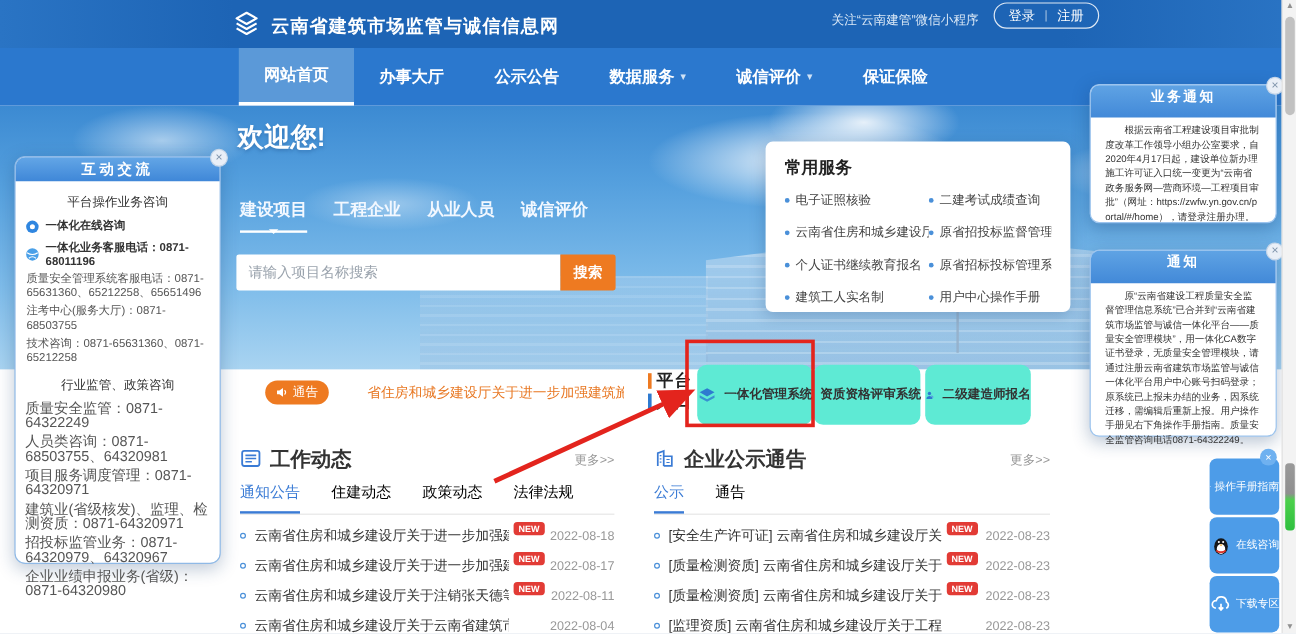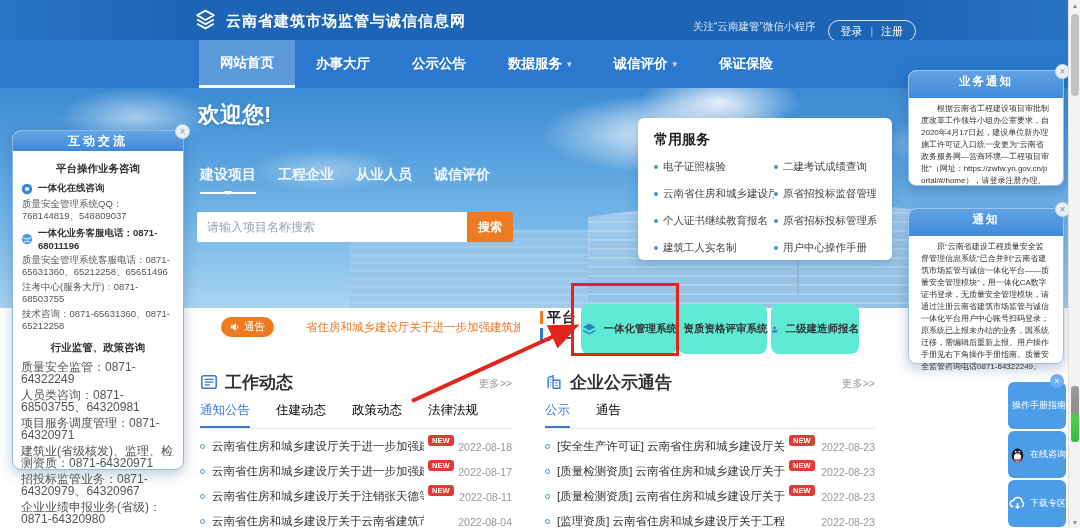--- a/index.html
+++ b/index.html
@@ -5,21 +5,21 @@
   * { margin:0; padding:0; box-sizing:border-box; }
   html,body { background:#dfe7ef; }
   body { font-family:"Liberation Sans","DejaVu Sans",sans-serif; }
   .page { position:relative; width:1080px; height:528px; overflow:hidden; background:#fff; }
 
   
   .top-header { position:absolute; left:0; top:0; width:1080px; height:40px;
     background:linear-gradient(90deg,#2a74c4 0%,#1d64b5 18%,#1d64b5 82%,#2a74c4 100%); z-index:4; }
   .brand { position:absolute; left:193px; top:7px; display:flex; align-items:center; gap:8px; }
   .brand-title { color:#fff; font-size:15px; font-weight:bold; letter-spacing:1px; }
-  .header-right { position:absolute; left:693px; top:20px; display:flex; align-items:flex-start; gap:12px; }
+  .header-right { position:absolute; left:693px; top:2px; display:flex; align-items:flex-end; gap:12px; }
   .follow-text { color:#dce9f7; font-size:10.5px; }
   .auth-pill { display:flex; align-items:center; height:22px; border:1px solid rgba(255,255,255,.85);
     border-radius:11px; padding:0 12px; gap:8px; color:#fff; font-size:11px; }
   .auth-pill .sep { color:rgba(255,255,255,.6); font-size:10px; }
   .auth-link { cursor:pointer; }
 
   
   .main-nav { position:absolute; left:0; top:40px; width:1080px; height:48px; background:#2b78ce; z-index:4;
     display:flex; align-items:stretch; padding-left:199px; }
   .nav-item { display:flex; align-items:center; justify-content:center; padding:0 21px; color:#fff;
@@ -73,21 +73,21 @@
 
   
   .interact-panel { position:absolute; left:12px; top:130px; width:172px; height:340px; background:#fff;
     border:1px solid #8fb9e6; border-radius:9px; box-shadow:0 4px 14px rgba(20,60,110,.28); z-index:5; }
   .panel-head { height:20px; border-radius:8px 8px 0 0; background:linear-gradient(180deg,#63a6e6,#3f87d8);
     color:#fff; font-size:12px; font-weight:bold; text-align:center; line-height:20px; letter-spacing:3px; }
   .panel-close { position:absolute; top:-7px; right:-7px; width:15px; height:15px; border-radius:50%;
     background:#e9eff7; border:1px solid #c6d6e8; color:#7e93ab; font-size:10px; line-height:13px;
     text-align:center; cursor:pointer; z-index:6; }
   .panel-body { padding:7px 8px 0 8px; }
-  .sec-title { text-align:center; font-size:10.5px; font-weight:bold; color:#333; margin:4px 0 6px 0; }
+  .sec-title { text-align:center; font-size:10.5px; font-weight:normal; color:#333; margin:4px 0 6px 0; }
   .contact-item { display:flex; align-items:center; gap:5px; font-size:9.5px; font-weight:bold; color:#333; margin-top:5px; }
   .contact-item svg { flex:none; }
   .detail-line { font-size:9.5px; color:#555; line-height:12px; margin:3px 0 0 1px; }
   .sec2-line { font-size:12px; color:#555; line-height:12px; margin-top:4px; }
 
   
   .white-area { position:absolute; left:0; top:308px; width:1080px; height:220px; background:#fff; }
 
   
   .notice-badge { position:absolute; left:221px; top:317px; height:20px; display:flex; align-items:center;
@@ -308,21 +308,20 @@
     <div class="panel-head">互动交流</div>
     <div class="panel-body">
       <div class="sec-title">平台操作业务咨询</div>
       <div class="contact-item">
         <svg viewBox="0 0 12 12" width="12" height="12">
             <circle cx="6" cy="6" r="5.2" fill="#2f86e0"></circle>
             <circle cx="6" cy="6" r="2.1" fill="#fff"></circle>
           </svg>
         <span>一体化在线咨询</span>
       </div>
-      <div class="detail-line">质量安全管理系统QQ：768144819、548809037</div>
       <div class="contact-item">
         <svg viewBox="0 0 12 12" width="12" height="12">
             <circle cx="6" cy="6" r="5.2" fill="#4aa0e8"></circle>
             <path d="M1.5 4.6 Q6 7.6 10.5 4.6 M3 9.2 Q6 6.8 9 9.2" stroke="#fff" stroke-width=".9" fill="none"></path>
           </svg>
         <span>一体化业务客服电话：0871-68011196</span>
       </div>
       <div>
 
       <div class="detail-line">质量安全管理系统客服电话：0871-65631360、65212258、65651496</div>

